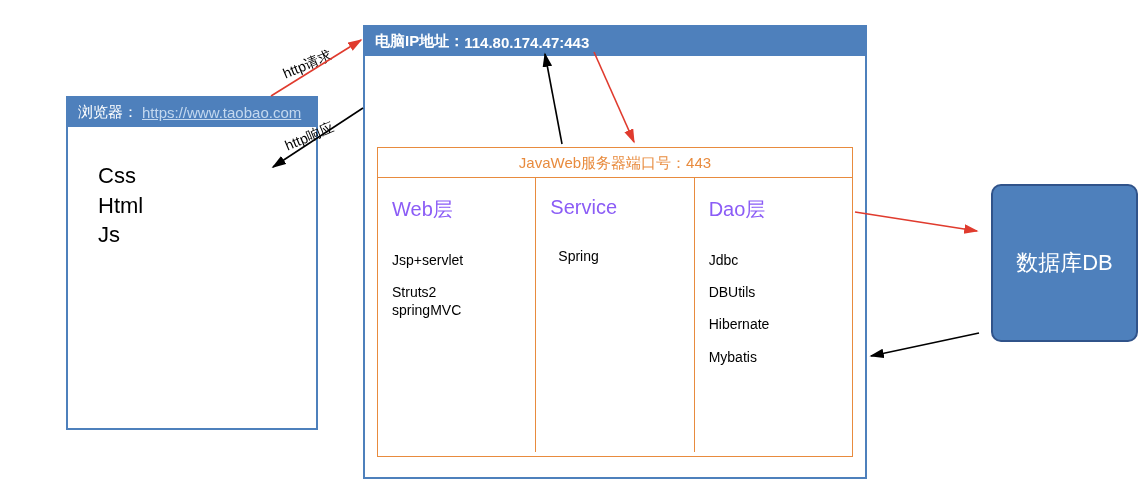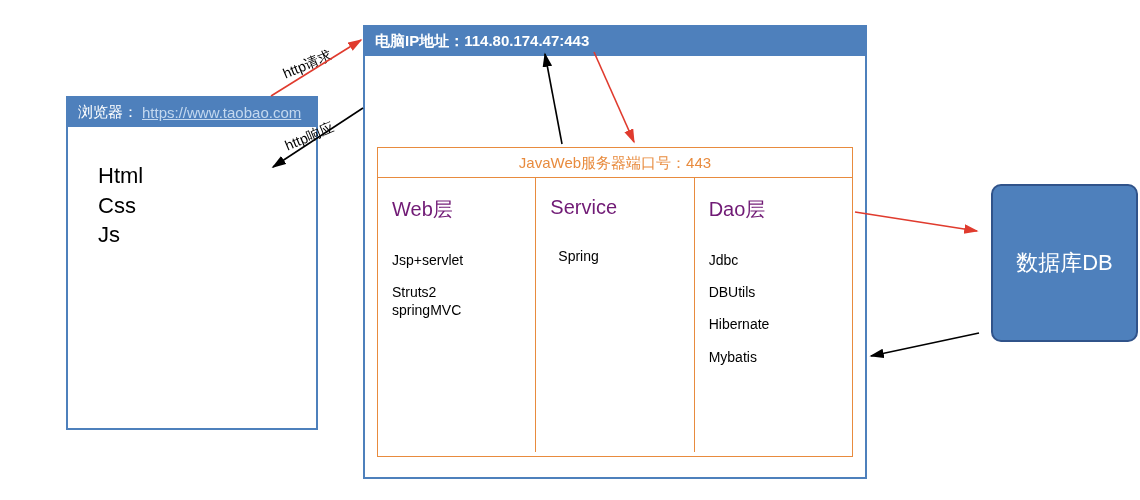--- a/index.html
+++ b/index.html
@@ -49,21 +49,21 @@
       height: 454px;
       border: 2px solid #4E80BC;
     }
     .server-header {
       background: #4E80BC;
       color: #ffffff;
       font-size: 15px;
       font-weight: bold;
       padding: 5px 10px;
       display: flex;
-      align-items: flex-start;
+      align-items: flex-end;
     }
     .javaweb-box {
       position: absolute;
       left: 12px;
       top: 120px;
       right: 12px;
       height: 310px;
       border: 1.5px solid #E88B3E;
     }
     .javaweb-title {
@@ -78,21 +78,21 @@
       height: 274px;
     }
     .layer {
       flex: 1;
       padding: 18px 14px;
       border-right: 1.5px solid #E88B3E;
     }
     .layer:last-child { border-right: none; }
     .layer-title {
       font-size: 20px;
-      color: #701a75;
+      color: #8b5cf6;
       margin-bottom: 28px;
       font-weight: 400;
     }
     .layer-item {
       font-size: 14px;
       color: #000;
       margin-bottom: 14px;
       line-height: 1.3;
     }
     .db-box {
@@ -126,22 +126,22 @@
   </style>
 </head>
 <body>
 
 <div class="browser-box">
   <div class="browser-header">
     <span>浏览器：</span>
     <a href="#">https://www.taobao.com</a>
   </div>
   <div class="browser-body">
+    <div>Css</div>
     <div>Html</div>
-    <div>Css</div>
     <div>Js</div>
   </div>
 </div>
 
 <div class="server-box">
   <div class="server-header">
     <span>电脑IP地址：</span>
     <span>114.80.174.47:443</span>
   </div>
 

